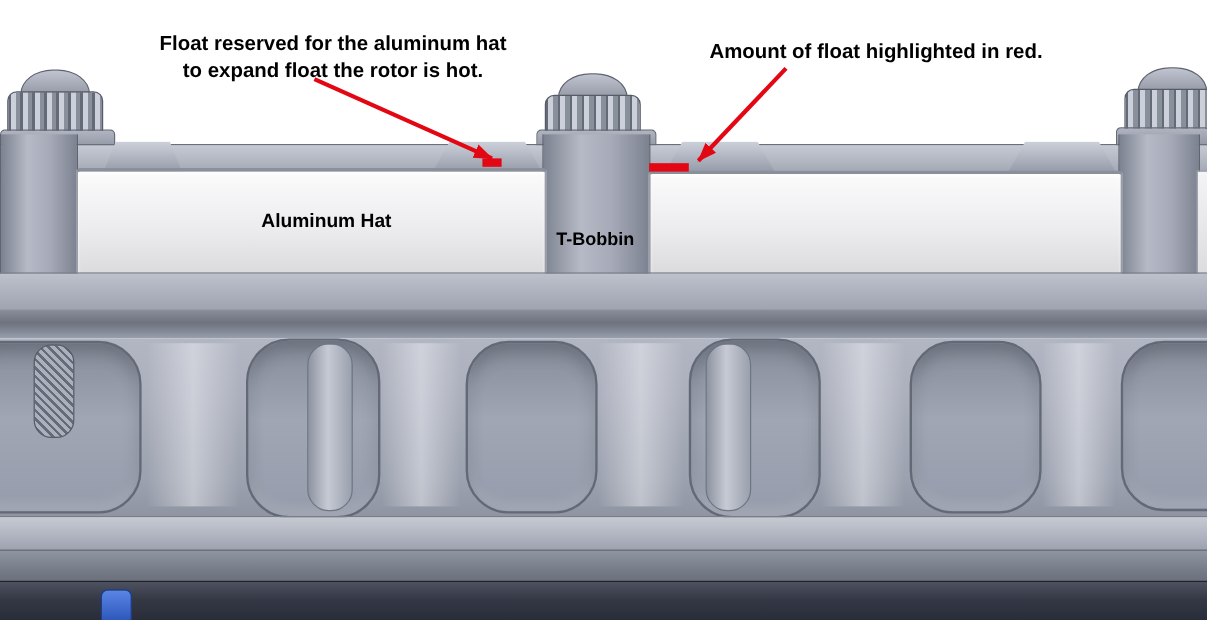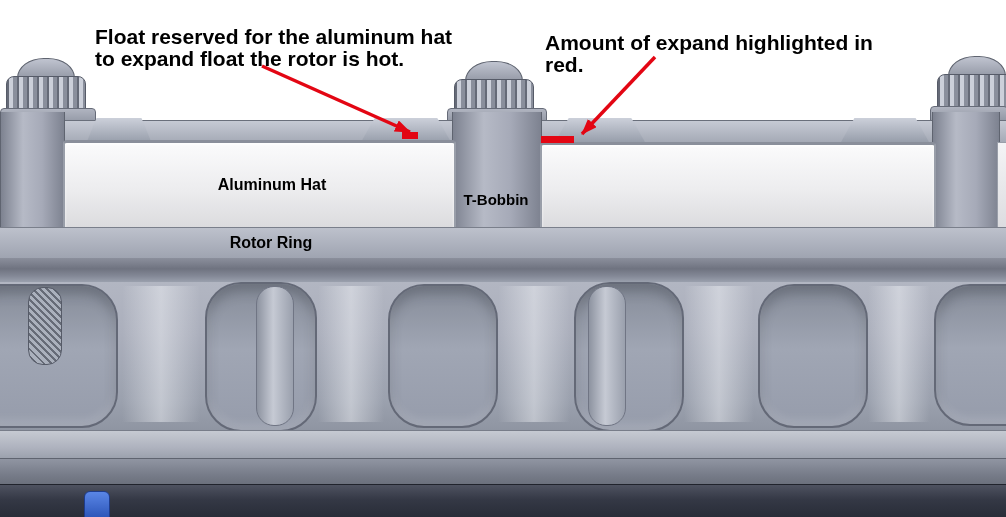--- a/index.html
+++ b/index.html
@@ -3,21 +3,21 @@
 <meta charset="utf-8">
 <style>
   html,body{margin:0;padding:0;background:#ffffff;}
   .canvas{
     position:relative;width:1006px;height:517px;background:#ffffff;overflow:hidden;
     font-family:"Liberation Sans", sans-serif;color:#000;
   }
   .abs{position:absolute;}
 
   
-  .note{font-weight:bold;font-size:21px;line-height:22px;color:#000;}
+  .note{font-weight:bold;font-size:17px;line-height:22px;text-align:center;color:#000;}
   .note-left{left:95px;top:26px;width:365px;}
   .note-right{left:545px;top:32px;width:370px;}
 
   
   .knob-dome{
     background:linear-gradient(180deg,#c0c4d0,#8e93a0);
     border:1px solid #5f6470;
     border-radius:50% 50% 18% 18% / 90% 90% 18% 18%;
   }
   .knob-body{
@@ -158,34 +158,33 @@
 
   <div class="abs knurl" style="left:28px;top:287px;width:32px;height:76px;"></div>
 
   <div class="abs lower1"></div>
   <div class="abs lower2"></div>
   <div class="abs dark-band"></div>
   <div class="abs blue-part"></div>
 
   <div class="abs part-label label-hat">Aluminum Hat</div>
   <div class="abs part-label label-bobbin">T-Bobbin</div>
-  <div class="abs part-label label-ring">Rotor Ring</div>
 
   <div class="abs red-mark" style="left:402px;top:132px;width:16px;height:7px;"></div>
   <div class="abs red-mark" style="left:541px;top:136px;width:33px;height:7px;"></div>
 
   <svg class="abs arrow-layer" viewBox="0 0 1006 517">
     <defs>
       <marker id="arrowhead" markerUnits="userSpaceOnUse" markerWidth="17" markerHeight="13" refX="15" refY="6" orient="auto">
         <path d="M0,0 L16,6 L0,12 Z" fill="#e30613"></path>
       </marker>
     </defs>
     <line x1="262" y1="66" x2="410" y2="132" stroke="#e30613" stroke-width="3.5" marker-end="url(#arrowhead)"></line>
     <line x1="655" y1="57" x2="582" y2="134" stroke="#e30613" stroke-width="3.5" marker-end="url(#arrowhead)"></line>
   </svg>
 
   <div class="abs note note-left">
     <div>Float reserved for the aluminum hat</div>
     <div>to expand float the rotor is hot.</div>
   </div>
-  <div class="abs note note-right">Amount of expand highlighted in red.</div>
+  <div class="abs note note-right">Amount of float highlighted in red.</div>
 
 </div>
 
 </body></html>

